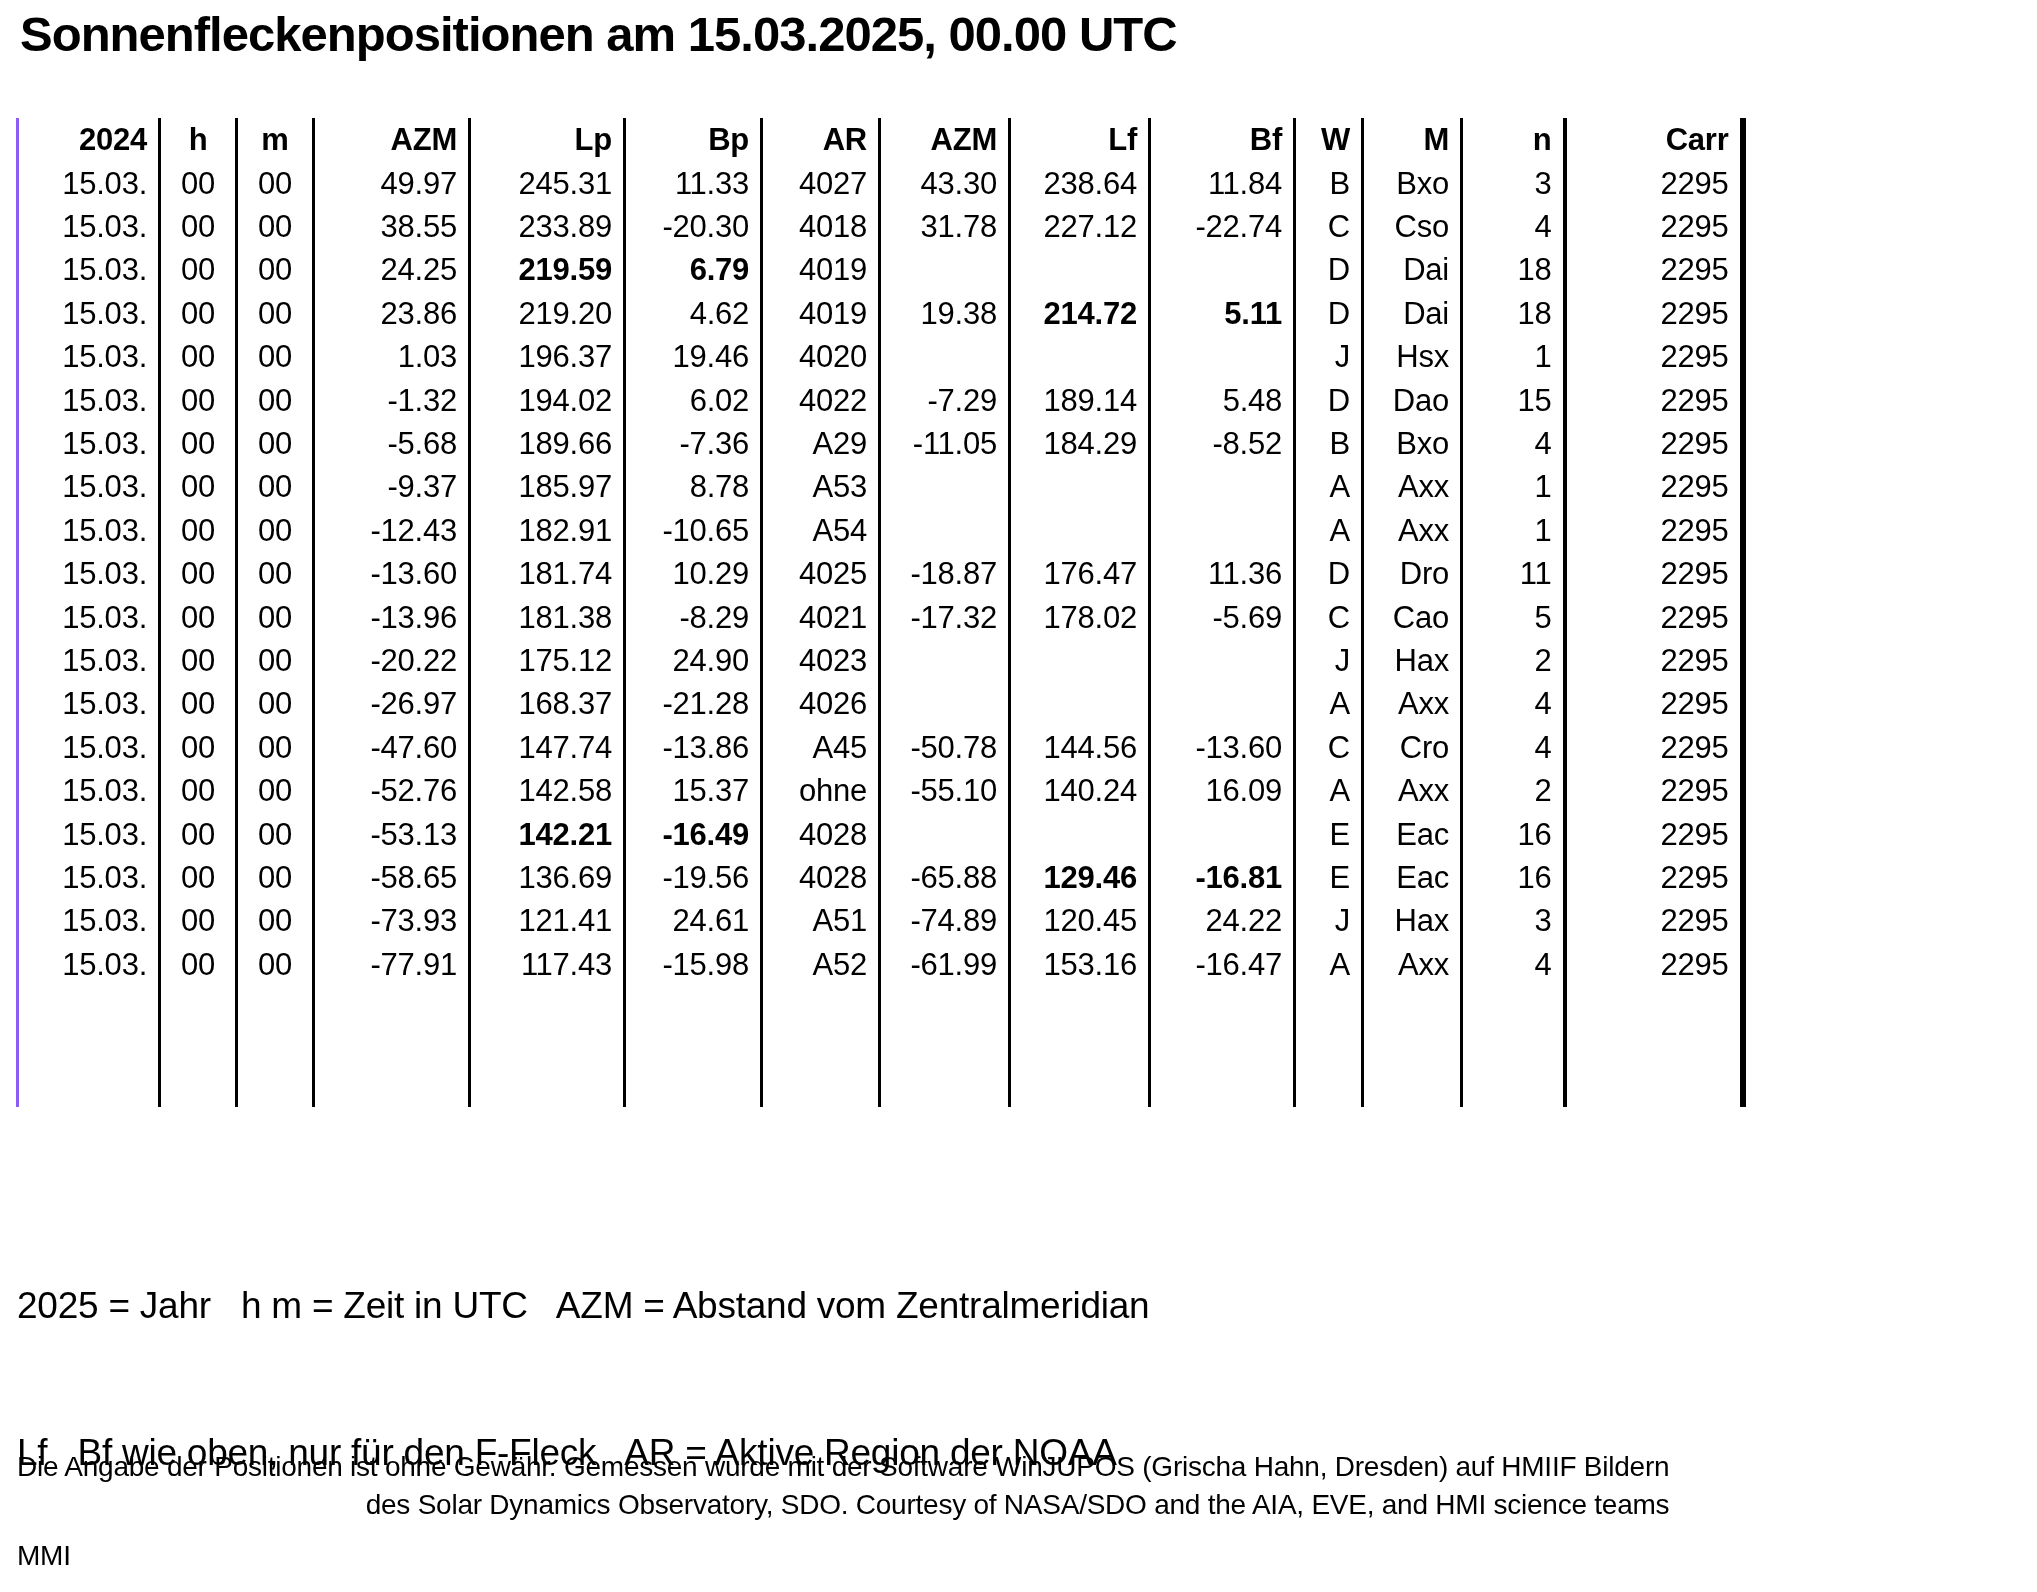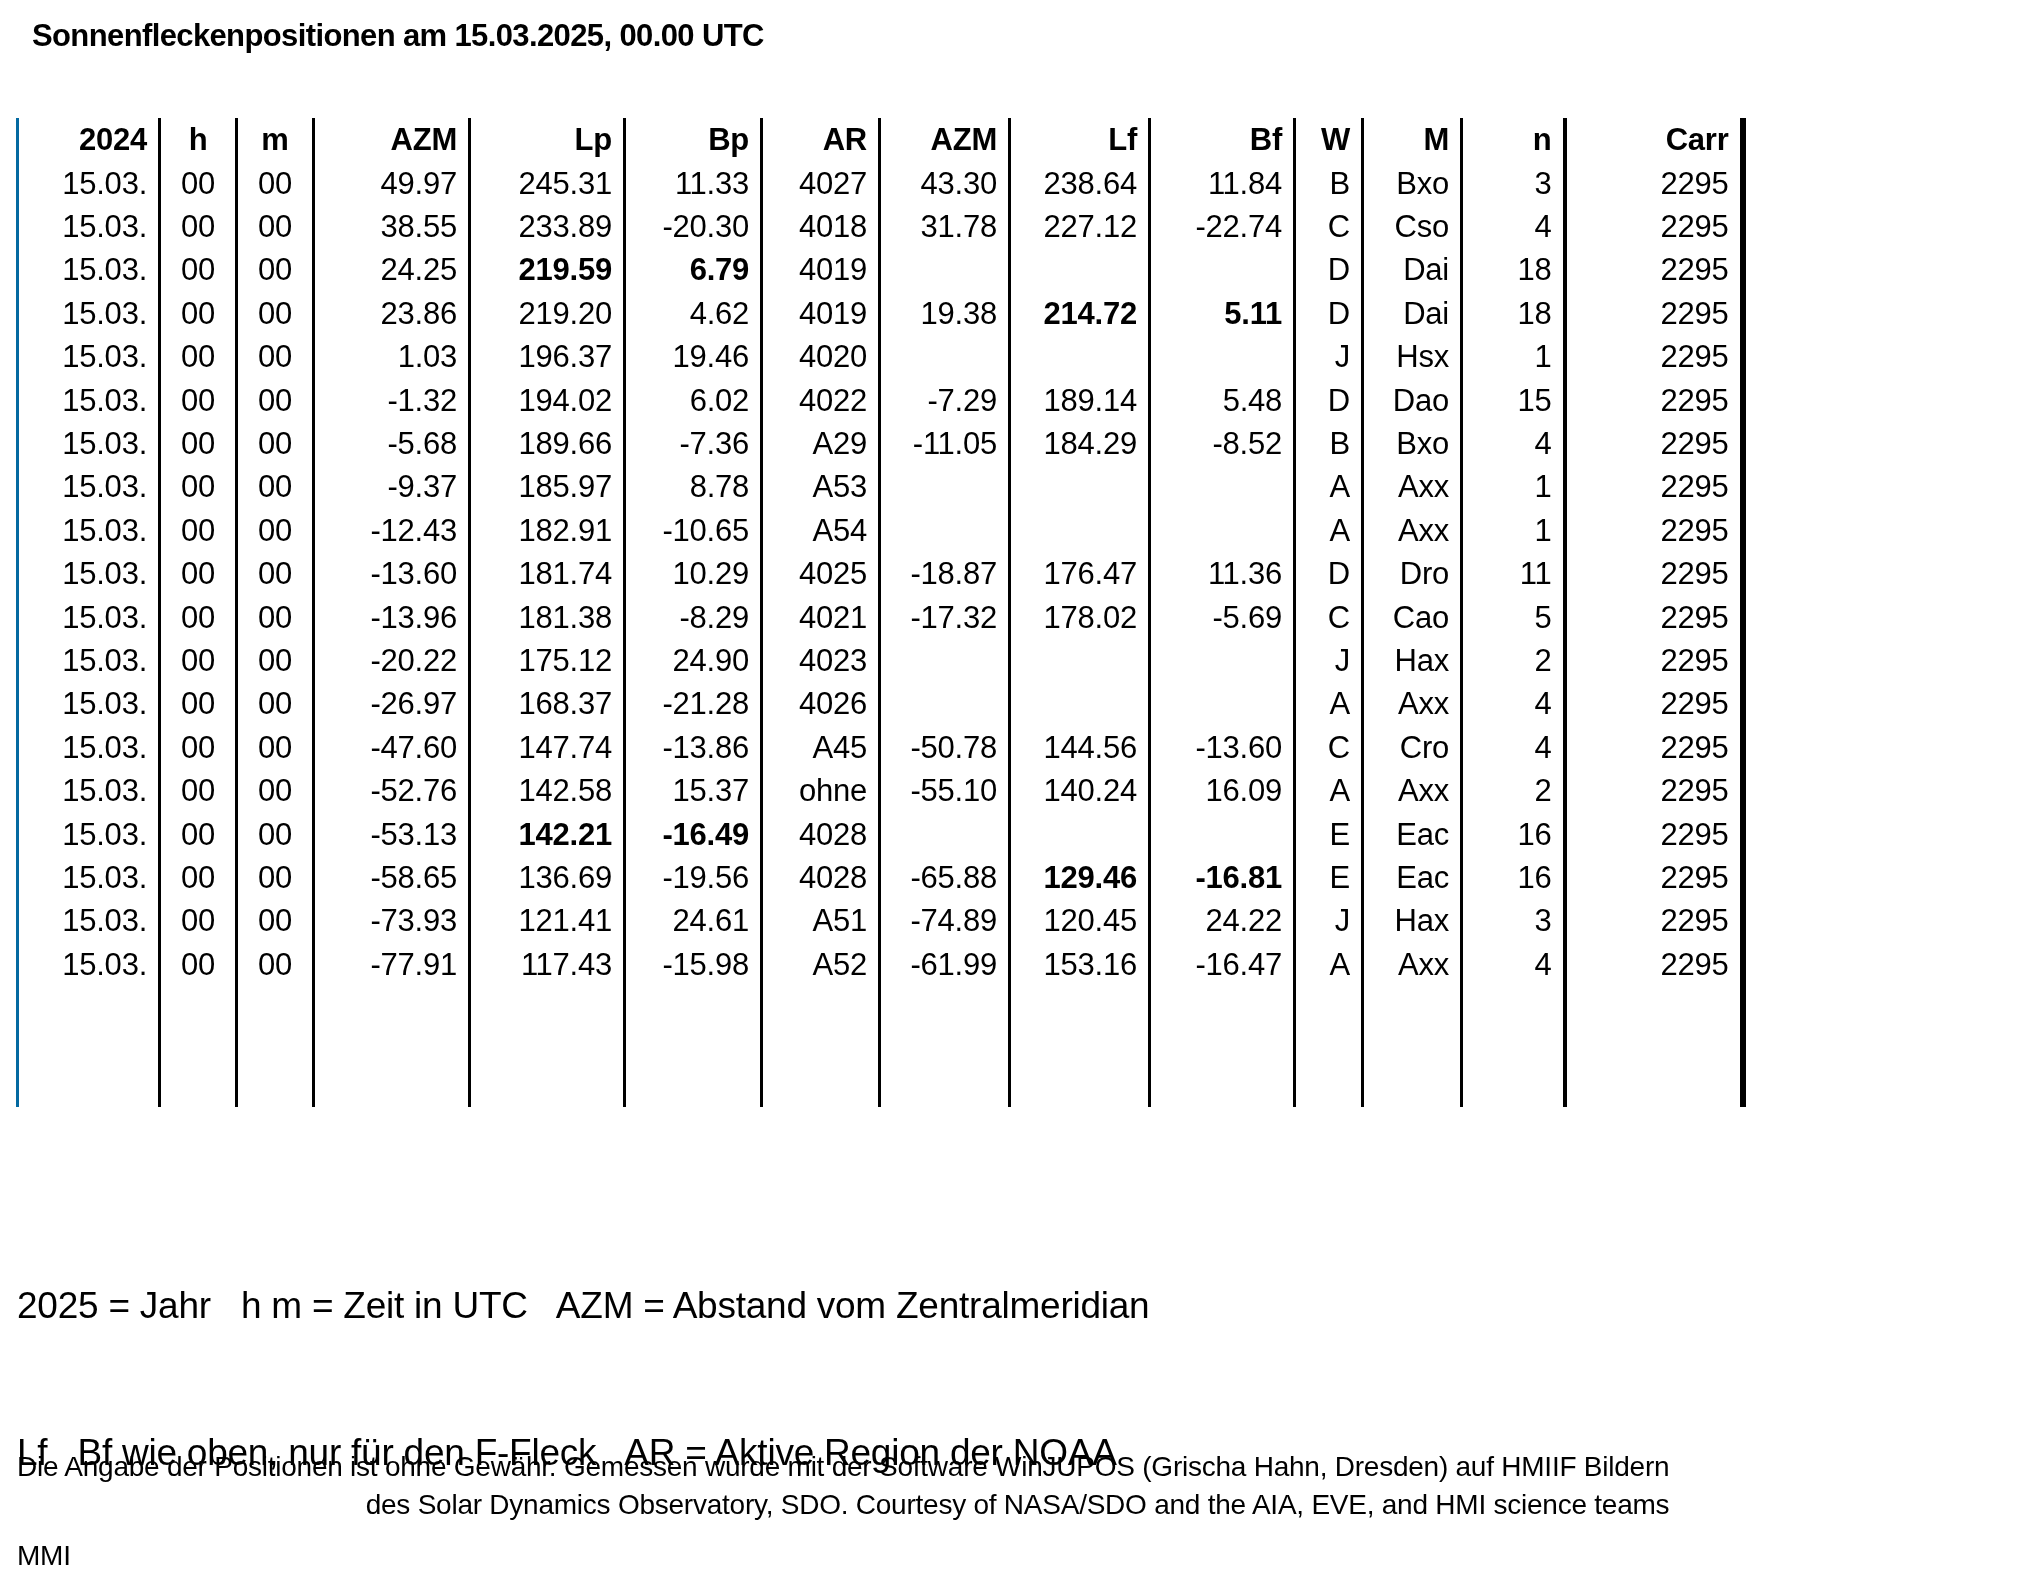--- a/index.html
+++ b/index.html
@@ -14,22 +14,22 @@
     position: relative;
     width: 2037px;
     height: 1592px;
     background: #ffffff;
     overflow: hidden;
   }
   .title {
     position: absolute;
     left: 20px;
     top: 6px;
-    margin: 12px;
-    font-size: 31px;
+    margin: 0;
+    font-size: 49px;
     font-weight: bold;
     letter-spacing: -0.02em;
     white-space: nowrap;
   }
   table.sunspots {
     position: absolute;
     left: 16px;
     top: 118px;
     border-collapse: collapse;
     table-layout: fixed;
@@ -52,21 +52,21 @@
     border-right: 3px solid #000;
     font-size: 31px;
     font-weight: normal;
     text-align: right;
     padding: 0 11px 0 0;
     white-space: nowrap;
     overflow: hidden;
     vertical-align: middle;
   }
   table.sunspots th { font-weight: bold; }
-  table.sunspots th:first-child, table.sunspots td:first-child { border-left: 3px solid #0369a1; }
+  table.sunspots th:first-child, table.sunspots td:first-child { border-left: 3px solid #8b5cf6; }
   table.sunspots th:nth-child(13), table.sunspots td:nth-child(13) { border-right-width: 4px; }
   table.sunspots th:nth-child(14), table.sunspots td:nth-child(14) { border-right-width: 6px; }
   table.sunspots tr { height: 43.4px; }
   table.sunspots tr.header-row { height: 44px; }
   table.sunspots tr.filler-row { height: 121px; }
   table.sunspots td.bold { font-weight: bold; }
   .legend-heading {
     position: absolute;
     left: 17px;
     top: 1120px;

